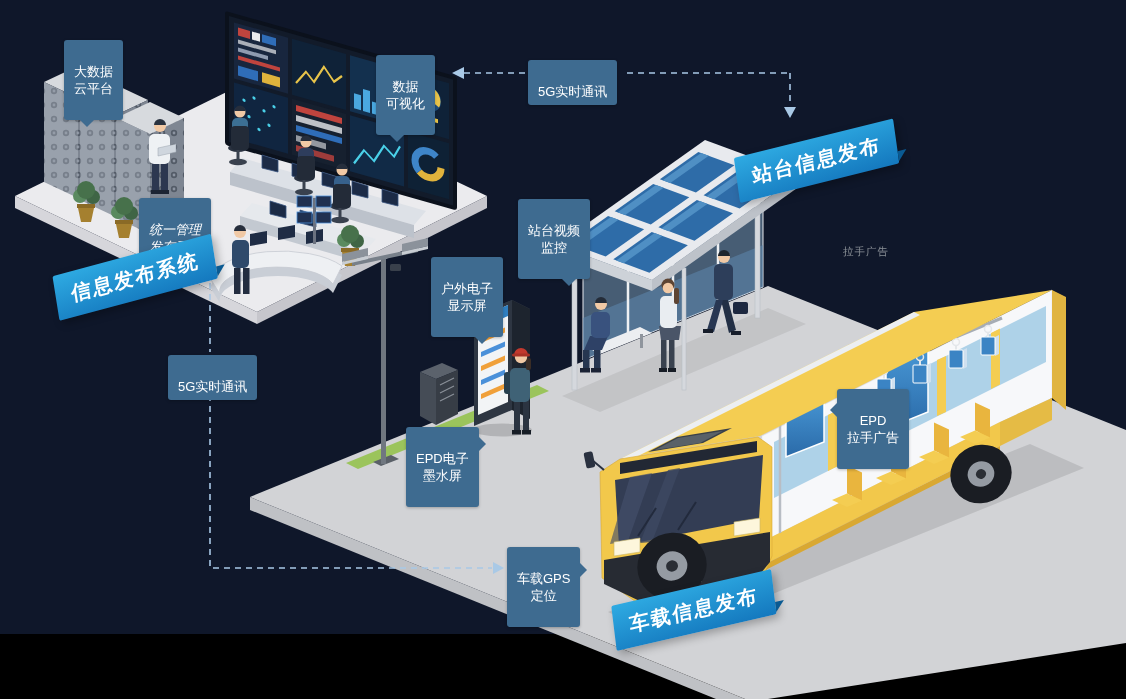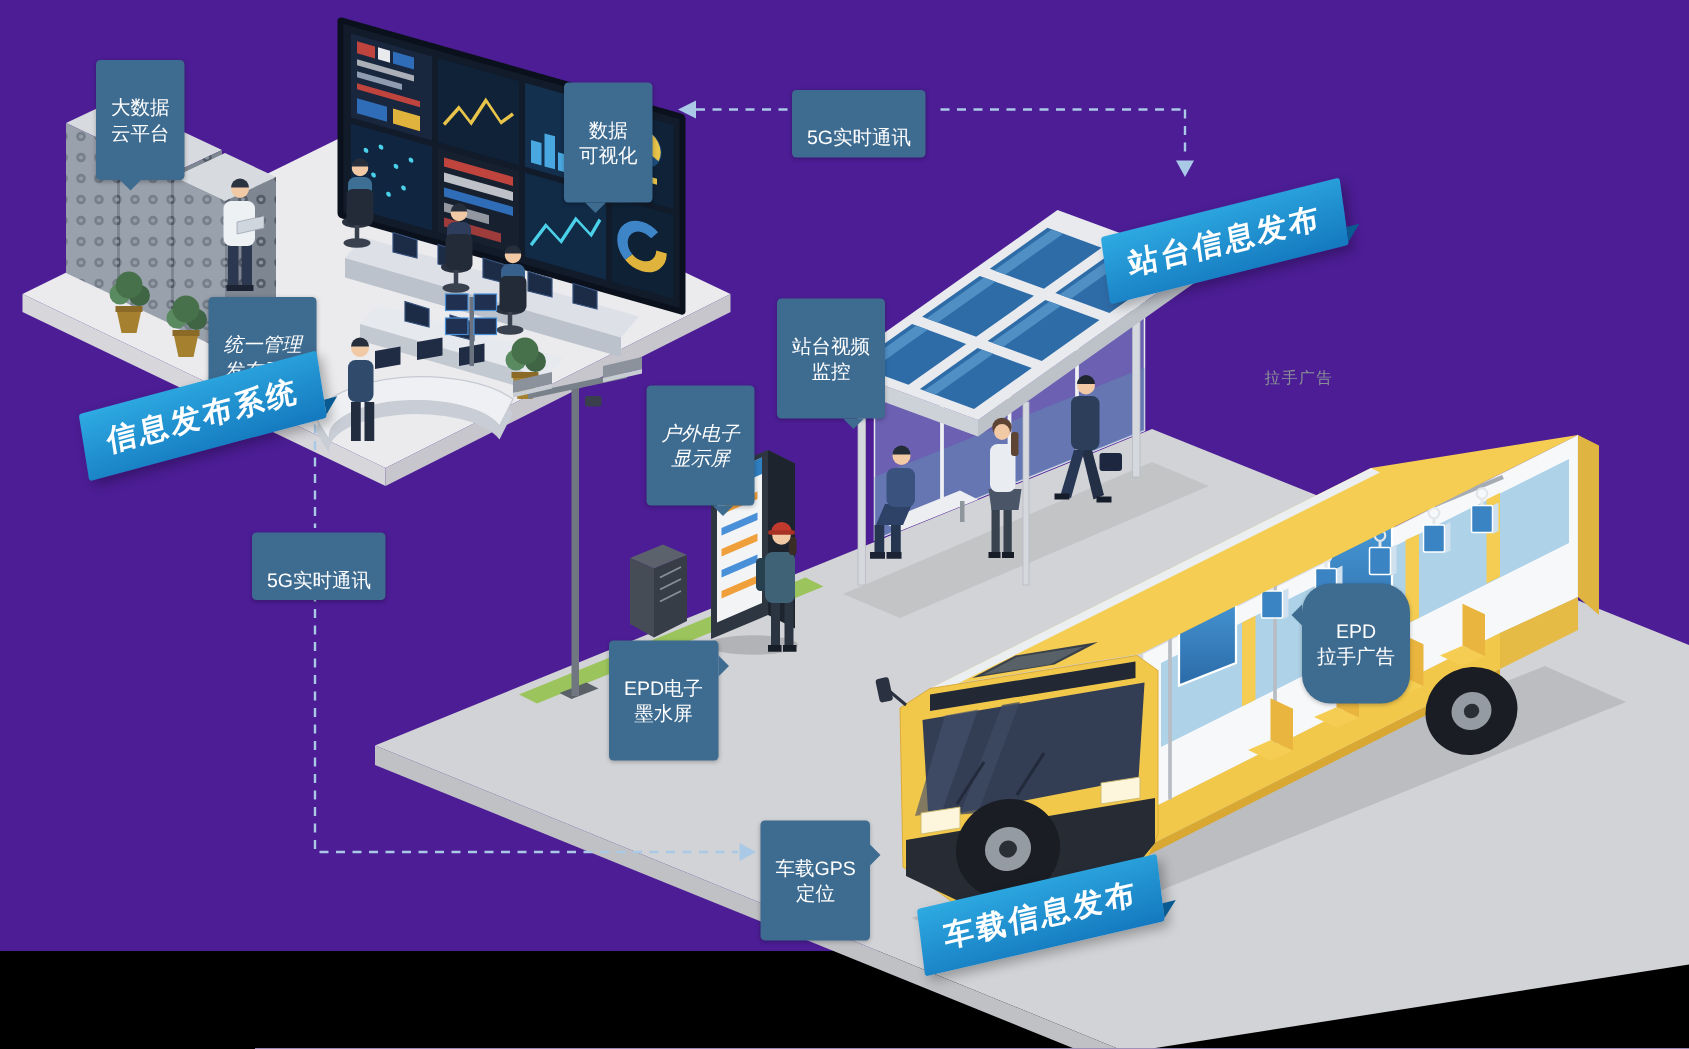--- a/index.html
+++ b/index.html
@@ -1,16 +1,16 @@
 <!DOCTYPE html>
 <html style="--tag-bg: #3e6b90; --ribbon-light: #2eaae2; --ribbon-dark: #1478be; --ribbon-fold: #0a5a92; --dash: #a9c9e6; --bus-yellow: #f2c84b; --ground: #d2d3d6; --solar-blue: #2e6ca8; --screen-blue: #2f7fc1; --accent-green: #9bc45c;"><head>
 <meta charset="utf-8">
 <style>
   html,body{margin:0;padding:0;background:#fff;}
-  .stage{position:relative;width:1126px;height:699px;background:#4c1d95;overflow:hidden;
+  .stage{position:relative;width:1126px;height:699px;background:#0f172a;overflow:hidden;
          font-family:"Liberation Sans",sans-serif;}
   .stage svg{position:absolute;left:0;top:0;}
   .tag{position:absolute;background:var(--tag-bg,#3e6b90);color:#fff;font-size:13px;line-height:1.35;
        text-align:center;padding:5px 10px;border-radius:3px;white-space:pre-line;
        box-shadow:0 1px 3px rgba(0,0,0,.25);z-index:20;}
   .tail{position:absolute;width:0;height:0;border:7px solid transparent;}
   .tail-down{border-top-color:var(--tag-bg,#3e6b90);border-bottom-width:0;bottom:-7px;}
   .tail-left{border-right-color:var(--tag-bg,#3e6b90);border-left-width:0;left:-7px;}
   .tail-right{border-left-color:var(--tag-bg,#3e6b90);border-right-width:0;right:-7px;}
   .ribbon{position:absolute;background:linear-gradient(175deg,var(--ribbon-light,#2eaae2) 0%,var(--ribbon-dark,#1478be) 100%);
@@ -500,31 +500,31 @@
     <span>5G实时通讯</span>
   </div>
   <div class="tag" style="left:528px;top:60px;">
     <span>5G实时通讯</span>
   </div>
   <div class="tag" style="left:518px;top:199px;text-align:center;">
     <span>站台视频
 监控</span>
     <div class="tail tail-down" style="right:14px;"></div>
   </div>
-  <div class="tag" style="left:431px;top:257px;font-style:italic;">
+  <div class="tag" style="left:431px;top:257px;">
     <span>户外电子
 显示屏</span>
     <div class="tail tail-down" style="right:14px;"></div>
   </div>
   <div class="tag" style="left:406px;top:427px;">
     <span>EPD电子
 墨水屏</span>
     <div class="tail tail-right" style="top:10px;"></div>
   </div>
-  <div class="tag" style="left:868px;top:389px;border-radius:19px;">
+  <div class="tag" style="left:837px;top:389px;">
     <span>EPD
 拉手广告</span>
     <div class="tail tail-left" style="top:14px;"></div>
   </div>
   <div class="tag" style="left:507px;top:547px;">
     <span>车载GPS
 定位</span>
     <div class="tail tail-right" style="top:16px;"></div>
   </div>
 

